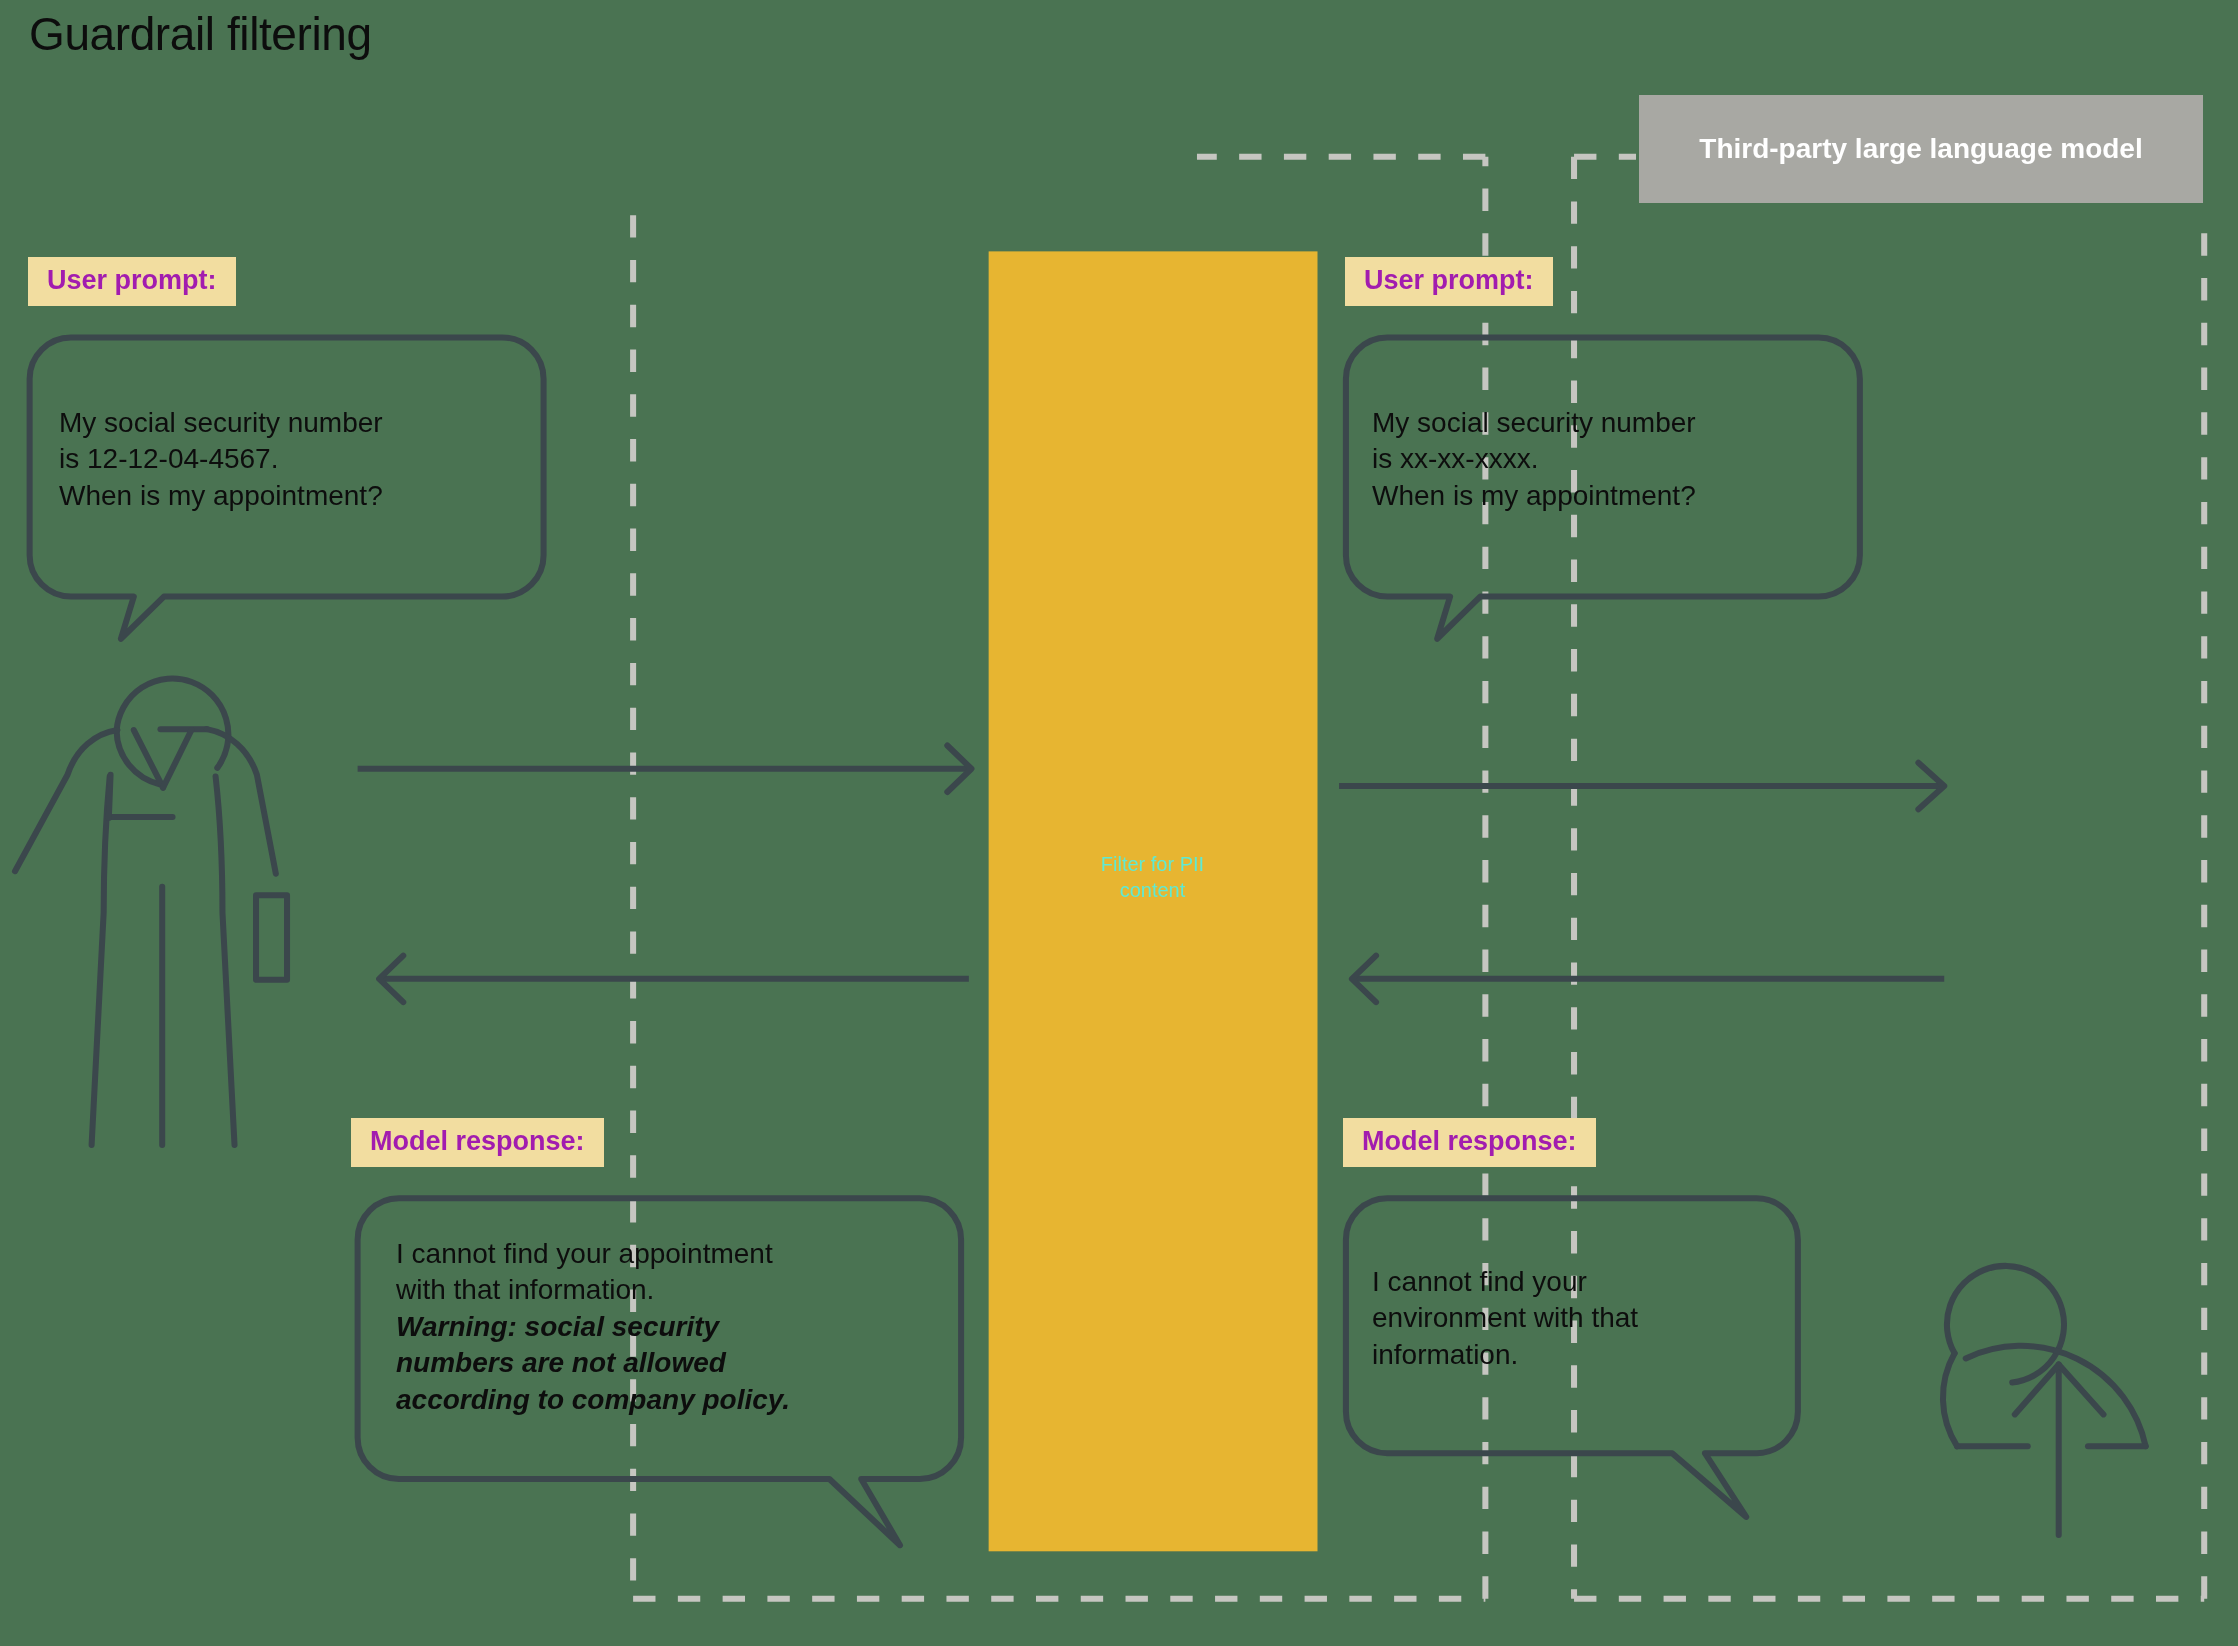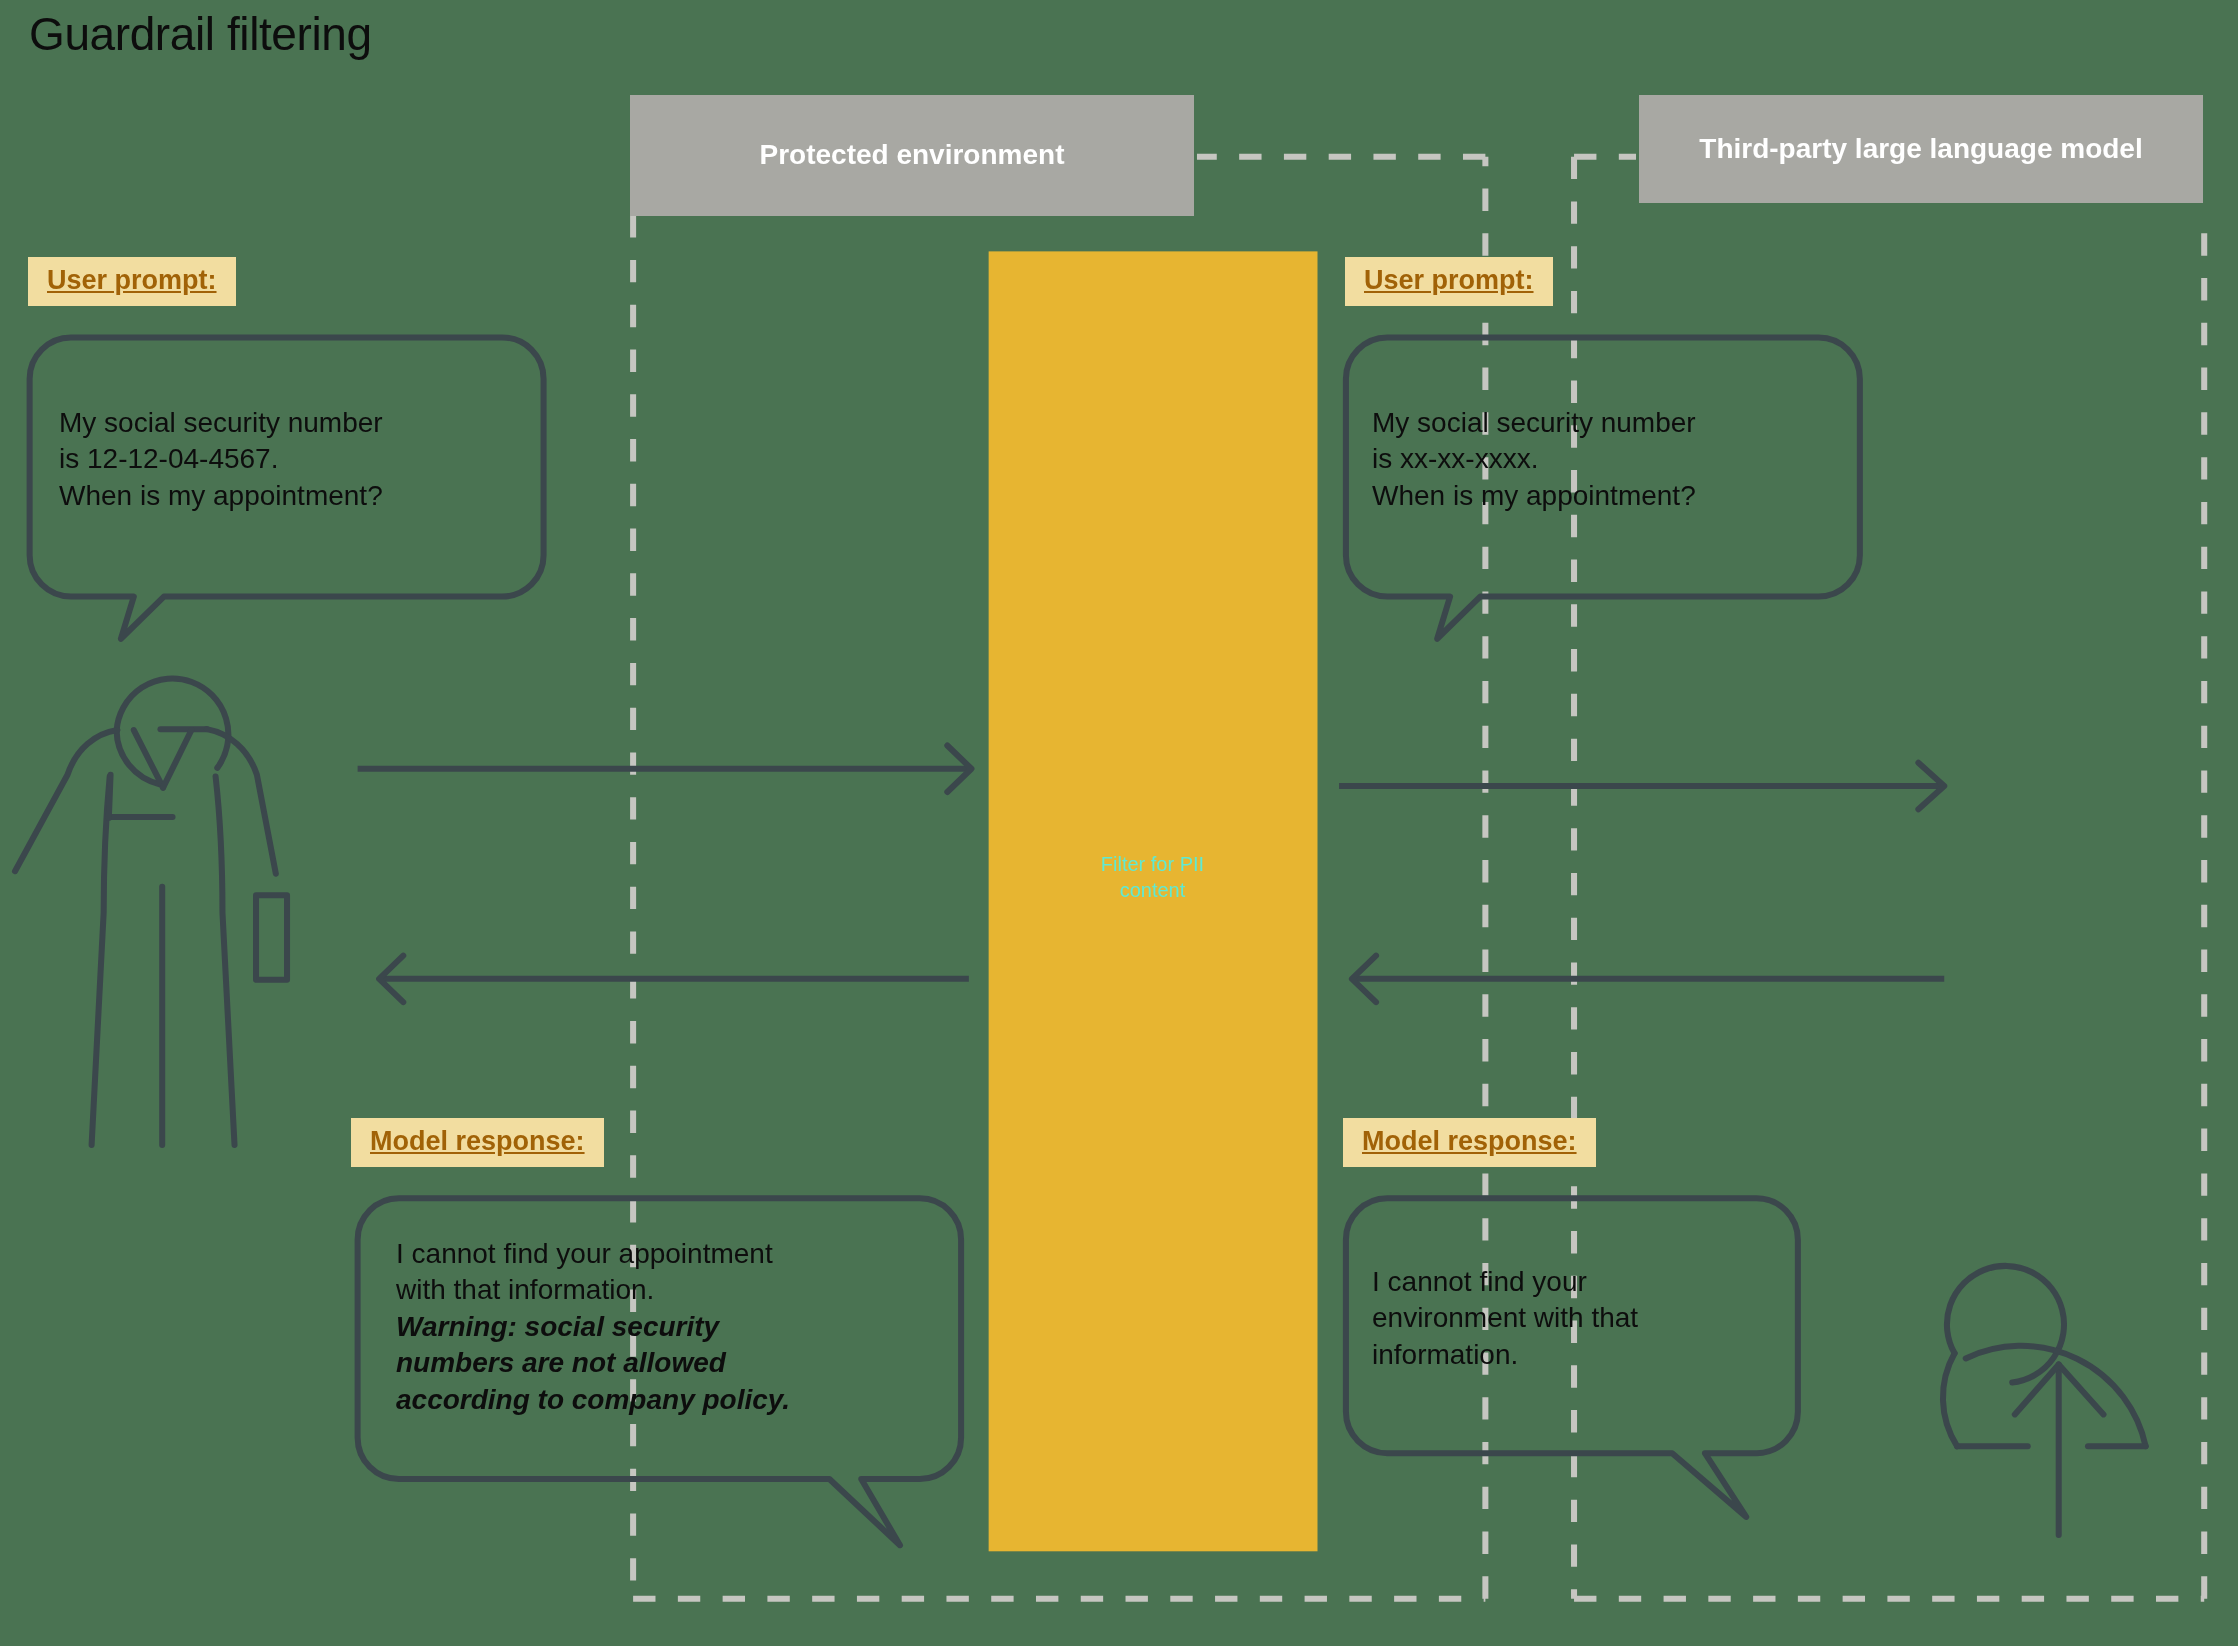--- a/index.html
+++ b/index.html
@@ -50,28 +50,27 @@
     justify-content: center;
     box-sizing: border-box;
     padding: 5.2px 8.6px;
   }
   #zone-protected { left: 630px; top: 95px; width: 564px; height: 121px; }
   #zone-thirdparty { left: 1639px; top: 95px; width: 564px; height: 108px; }
 
   .tag {
     position: absolute;
     background: #f2dda0;
-    color: #a16207;
+    color: #a21caf;
     font-size: 27px;
     font-weight: bold;
     padding: 8.6px 19px 10.3px 19px;
     box-sizing: border-box;
     white-space: nowrap;
     line-height: 1.1;
-    text-decoration: underline;
   }
   #tag-user-left     { left: 28px;   top: 257px;  }
   #tag-user-right    { left: 1345px; top: 257px;  }
   #tag-model-left    { left: 351px;  top: 1118px; }
   #tag-model-right   { left: 1343px; top: 1118px; }
 
   .bubble-text {
     position: absolute;
     color: #0d0d0d;
     font-size: 28px;
@@ -202,22 +201,20 @@
       <path class="lnr" d="M 2228 886 L 2258 913 L 2228 940"></path>
     </g>
     <g>
       <path class="ln" d="M 2258 1137 L 1570 1137"></path>
       <path class="lnr" d="M 1598 1110 L 1570 1137 L 1598 1164"></path>
     </g>
   </svg>
 
   <div class="page-title">Guardrail filtering</div>
 
-  <div class="zone-header" id="zone-protected">Protected
-environment</div>
   <div class="zone-header" id="zone-thirdparty">Third-party large
 language model</div>
 
   <div class="filter-label">Filter for PII
 content</div>
 
   <div class="tag" id="tag-user-left">User prompt:</div>
   <div class="bubble-text" id="bubble-text-user-left">My social security number
 is 12-12-04-4567.
 When is my appointment?</div>

